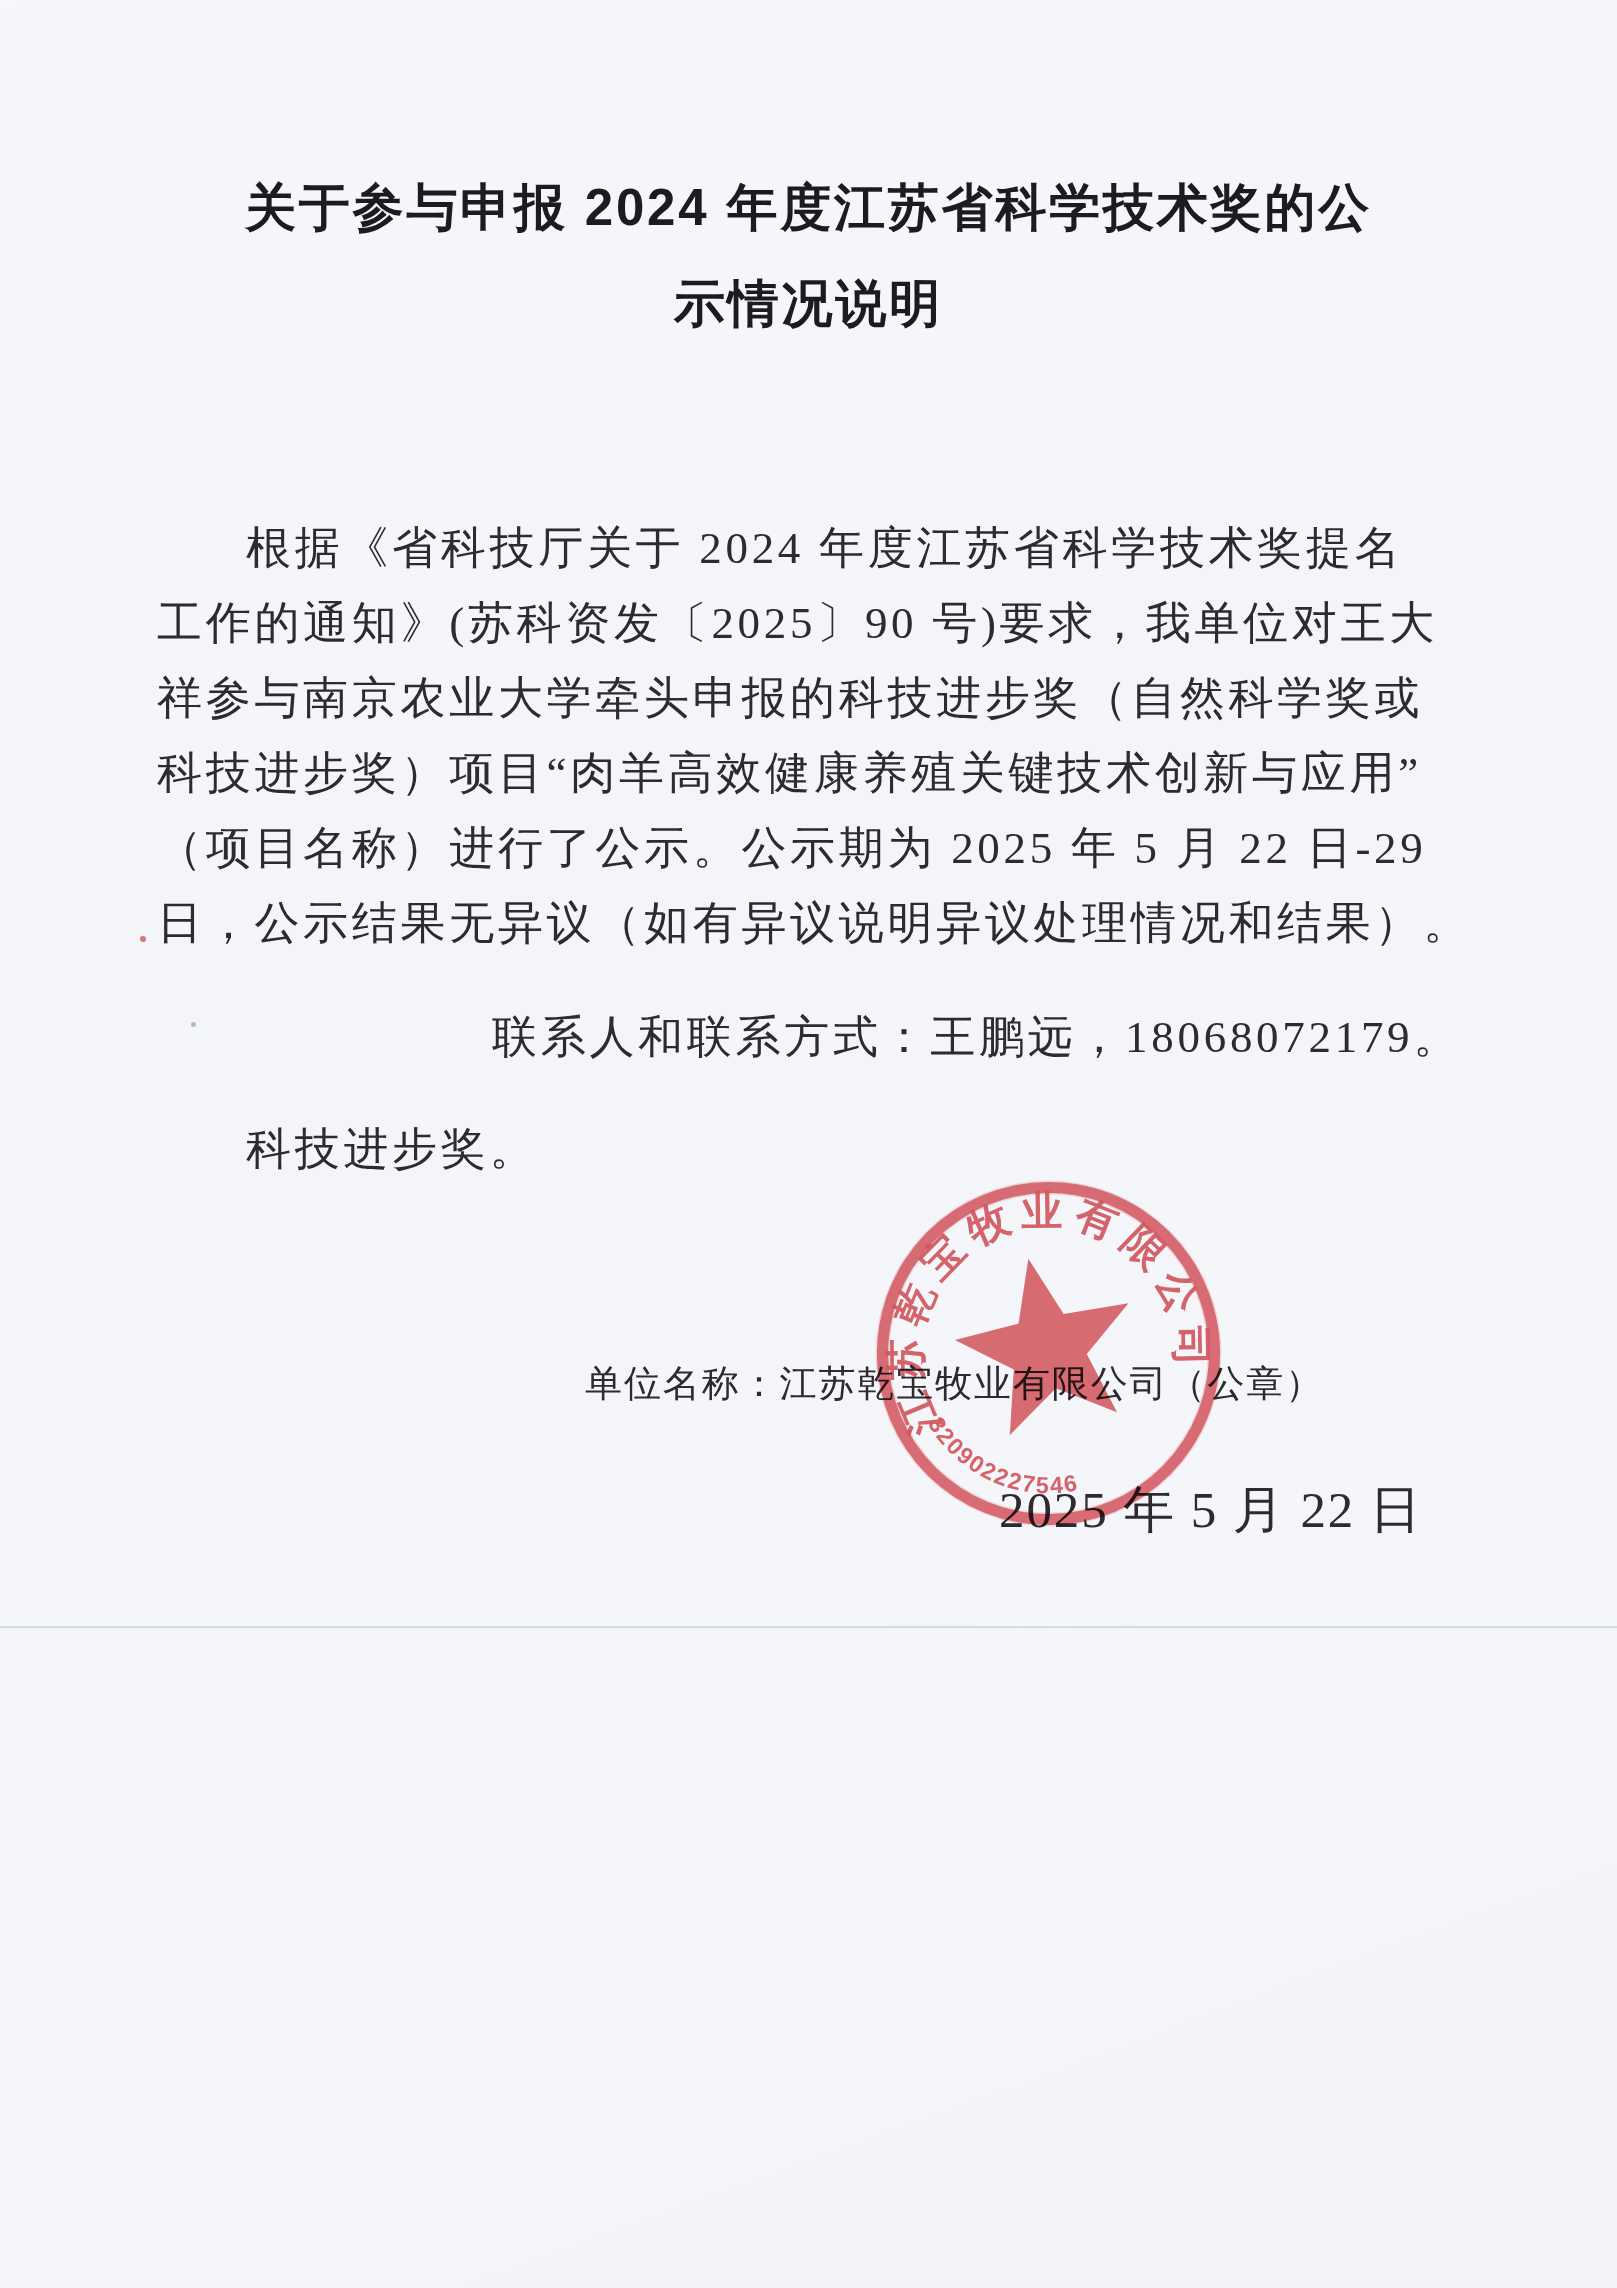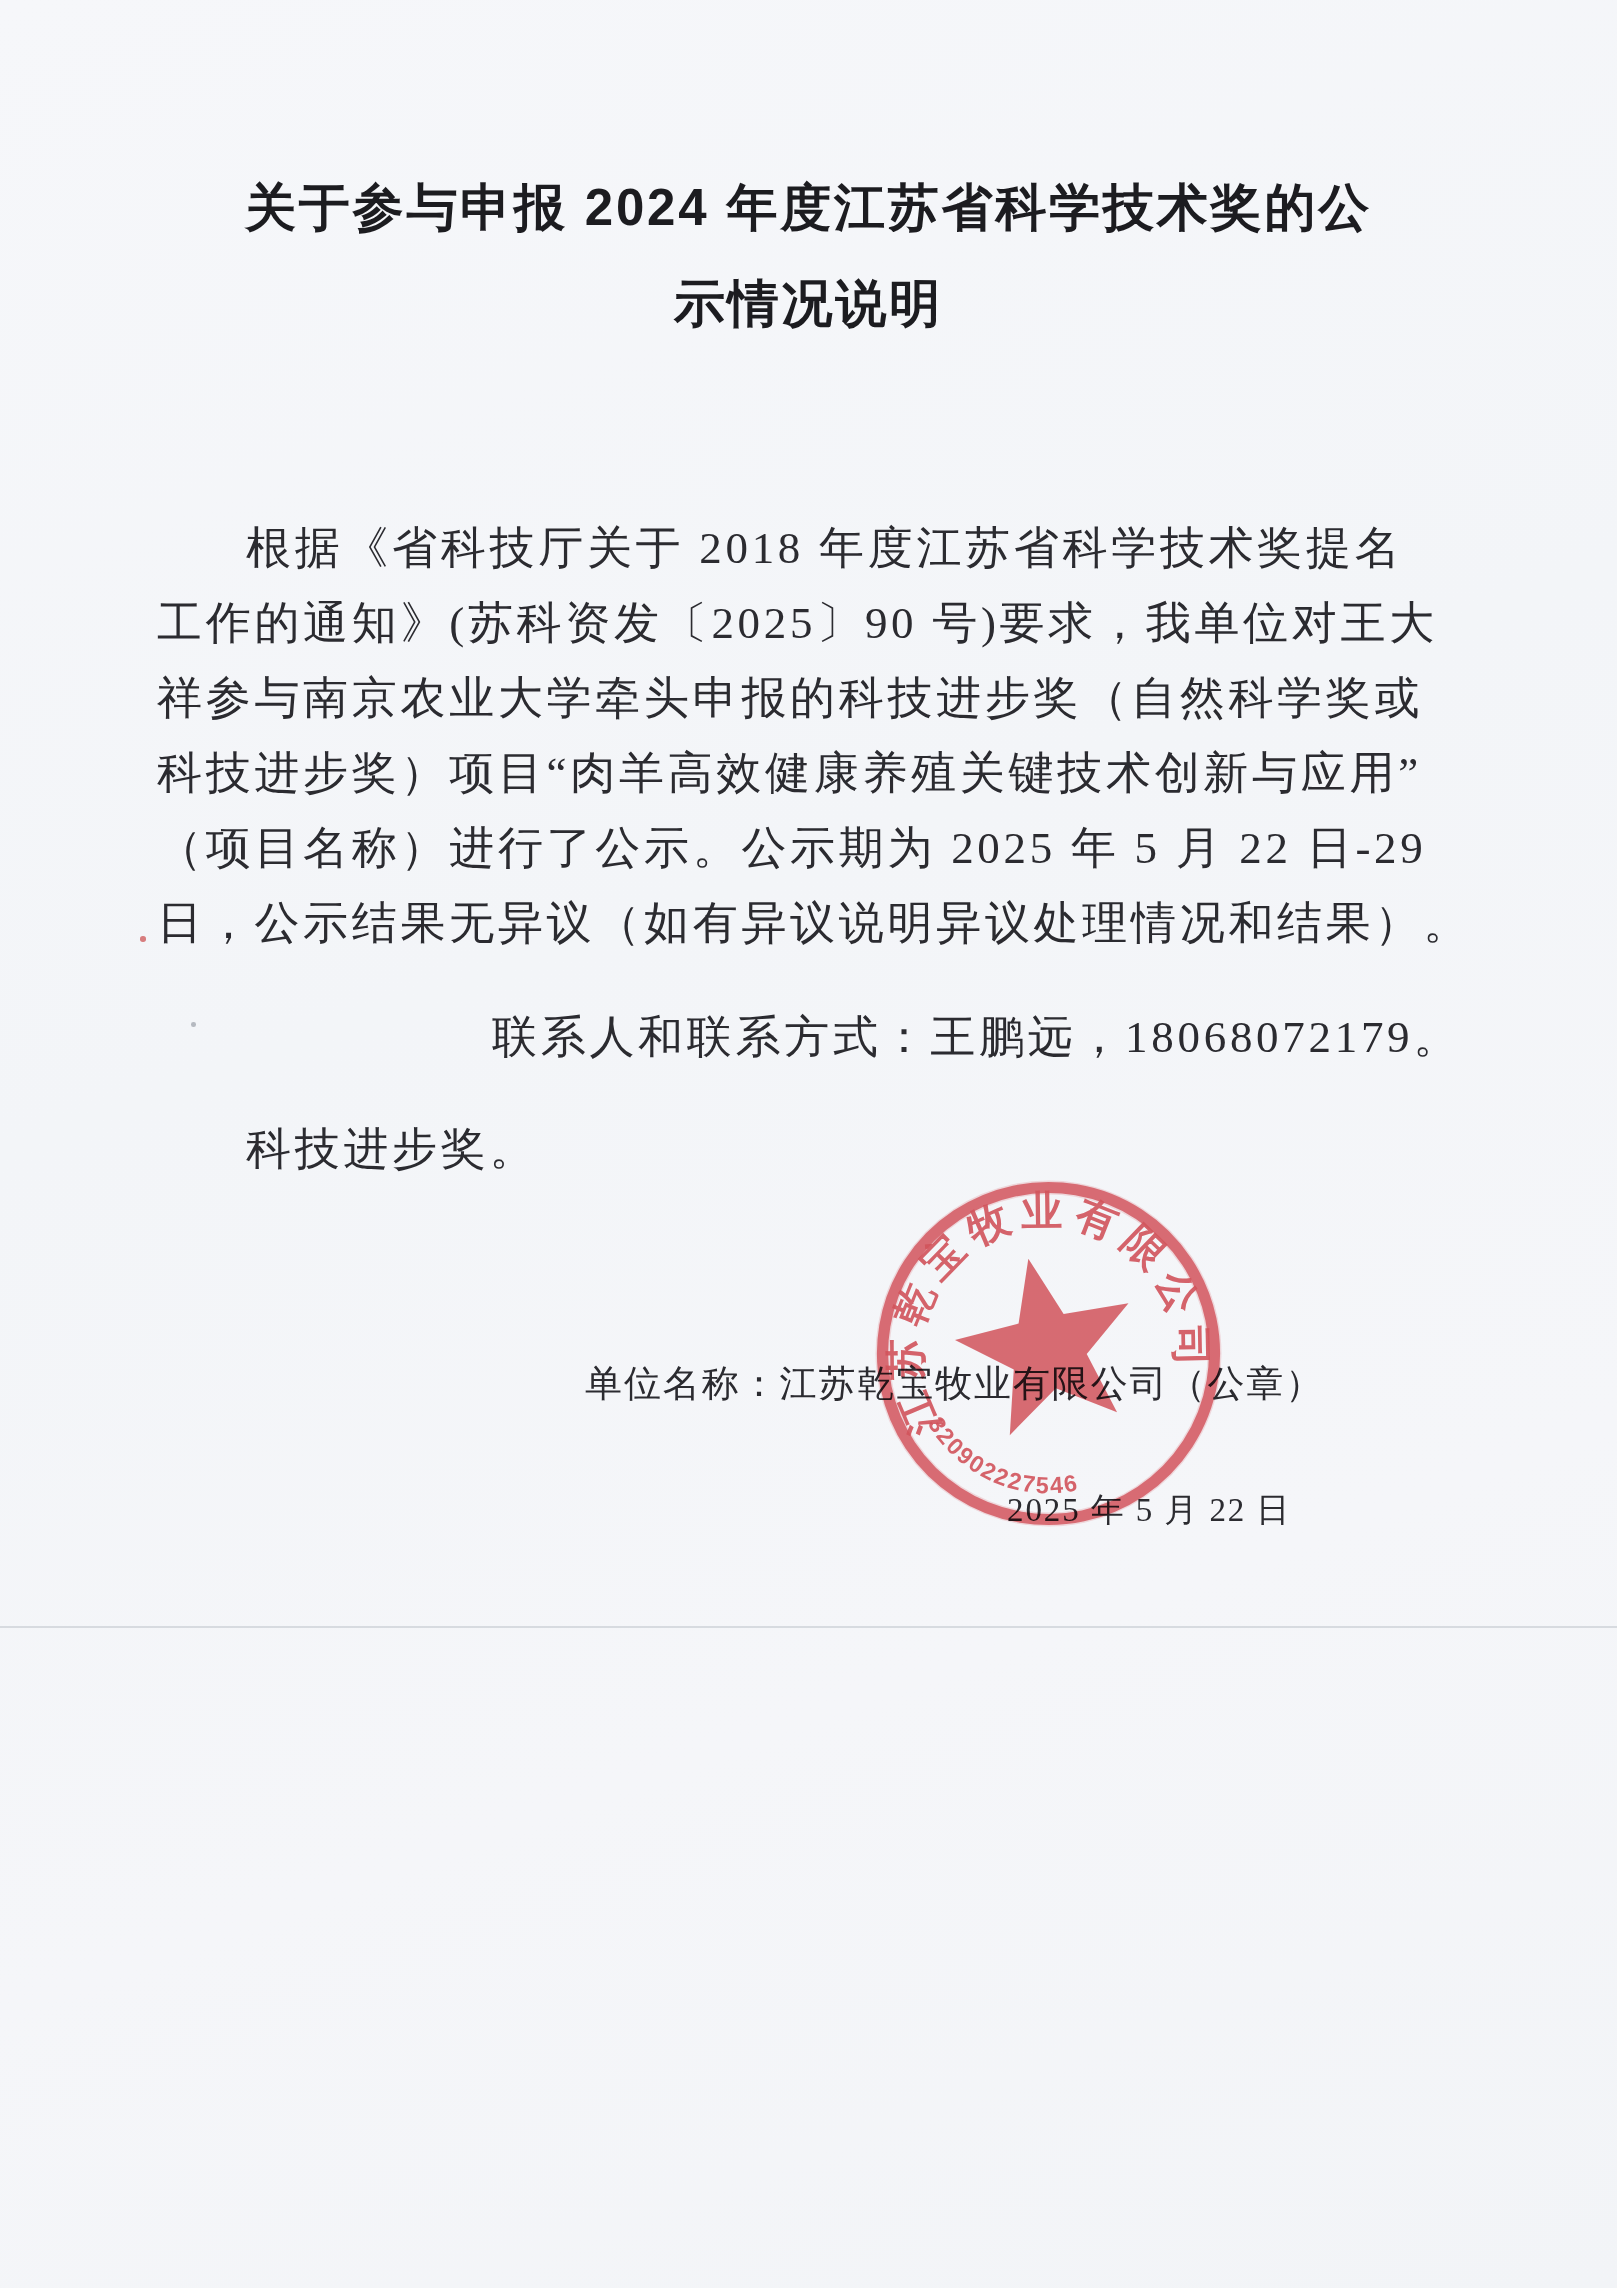--- a/index.html
+++ b/index.html
@@ -50,23 +50,22 @@
     font-size:45px;line-height:56px;letter-spacing:3.7px;color:#2b2b30;
   }
   .closing-line .inner{ padding-left:89px; }
   .unit-line{
     position:absolute;left:585px;top:1354px;
     font-size:37px;line-height:60px;letter-spacing:1.9px;color:#2b2b30;
     white-space:nowrap;
   }
   .date-line{
     position:absolute;left:999px;top:1480px;
-    font-size:33px;line-height:60px;letter-spacing:1.9px;color:#2b2b30;
+    font-size:51px;line-height:60px;letter-spacing:1.9px;color:#2b2b30;
     white-space:nowrap;
-    margin-left:8px;
   }
   .seal{
     position:absolute;
     left:862px;top:1167px;
     width:373px;height:373px;
     mix-blend-mode:multiply;
     opacity:0.92;
     pointer-events:none;
   }
   .scan-line{
@@ -82,21 +81,21 @@
 <body>
 
 <div class="page">
 
   <div class="title">
     <div>关于参与申报 2024 年度江苏省科学技术奖的公</div>
     <div>示情况说明</div>
   </div>
 
   <div class="body-block">
-    <div class="body-line indent">根据《省科技厅关于 2018 年度江苏省科学技术奖提名</div>
+    <div class="body-line indent">根据《省科技厅关于 2024 年度江苏省科学技术奖提名</div>
     <div class="body-line">工作的通知》(苏科资发〔2025〕90 号)要求，我单位对王大</div>
     <div class="body-line">祥参与南京农业大学牵头申报的科技进步奖（自然科学奖或</div>
     <div class="body-line">科技进步奖）项目“肉羊高效健康养殖关键技术创新与应用”</div>
     <div class="body-line">（项目名称）进行了公示。公示期为 2025 年 5 月 22 日-29</div>
     <div class="body-line">日，公示结果无异议（如有异议说明异议处理情况和结果）。</div>
   </div>
 
   <div class="contact-line">
     <span class="inner">联系人和联系方式：王鹏远，18068072179。</span>
   </div>

